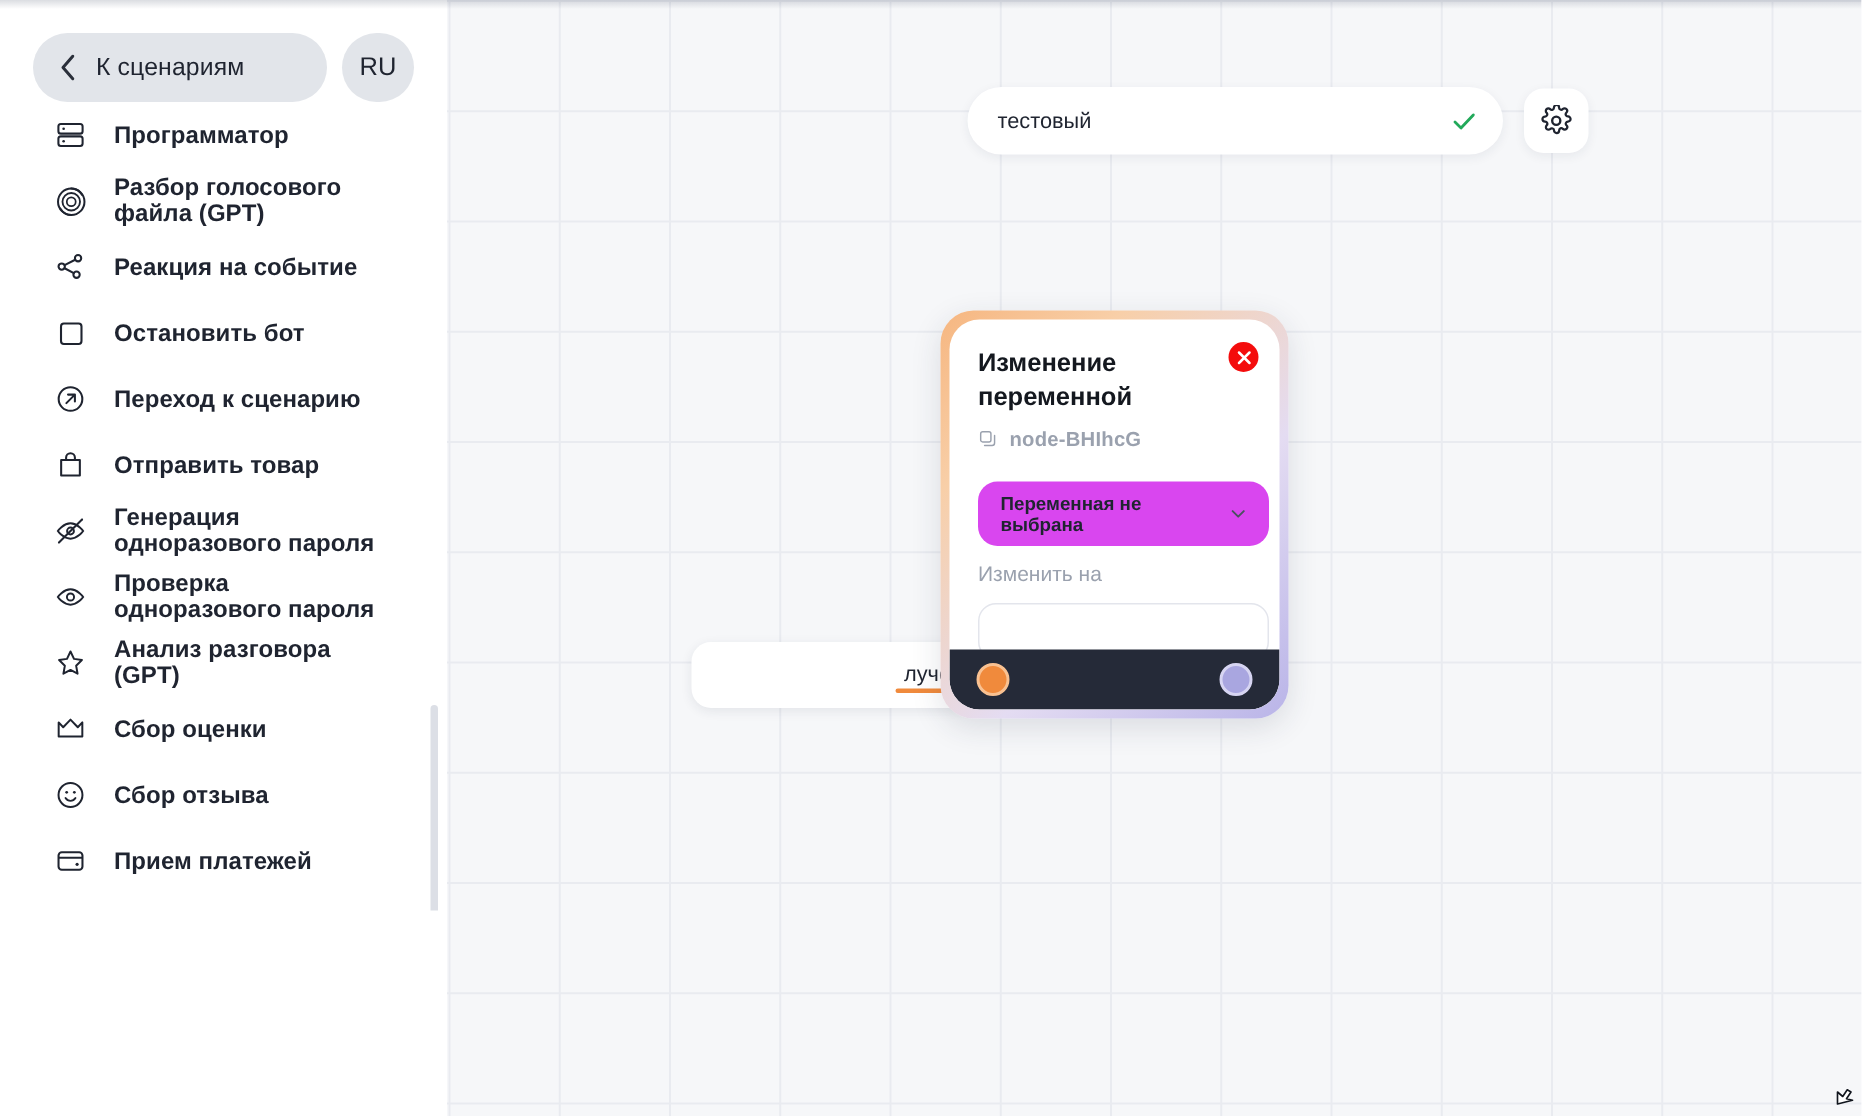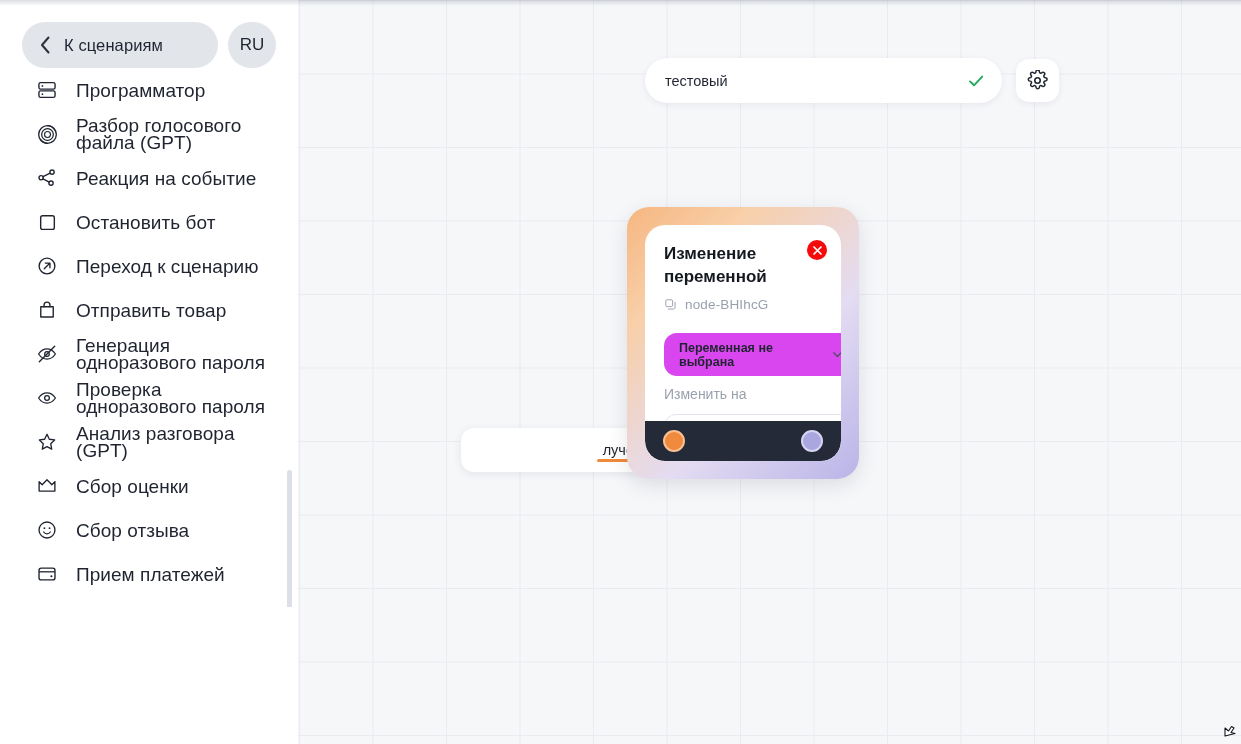--- a/index.html
+++ b/index.html
@@ -110,25 +110,26 @@
     min-height: 44px;
     cursor: pointer;
   }
   .nav-item .ic {
     flex: 0 0 26px;
     width: 26px; height: 26px;
     display: flex; align-items: center; justify-content: center;
     color: #1f2430;
   }
   .nav-item .tx {
-    font-size: 19px;
+    font-size: 16px;
     line-height: 17px;
     color: #1f2430;
     letter-spacing: .05px;
     white-space: pre-line;
+    font-weight: bold;
   }
 
   #sidebar-scrollbar {
     position: absolute;
     left: 287px; top: 470px;
     width: 5px; height: 232px;
     background: #dcdfe6;
     border-radius: 3px;
     z-index: 8;
     cursor: pointer;
@@ -212,21 +213,21 @@
     z-index: 13;
     border-radius: 2px;
   }
 
   
   #node-card {
     position: absolute;
     left: 329px; top: 207px;
     width: 232px; height: 272px;
     border-radius: 22px;
-    padding: 18px;
+    padding: 6px;
     background: linear-gradient(135deg, #f6b680 0%, #f8cfa8 24%, #e4dcf2 62%, #b9b4e8 100%);
     box-shadow: 0 6px 20px rgba(35,45,70,.13);
     z-index: 25;
   }
   #node-card-inner {
     position: relative;
     width: 100%; height: 100%;
     background: #ffffff;
     border-radius: 20px;
     overflow: hidden;
@@ -252,20 +253,21 @@
     border: none;
   }
 
   #node-id-row {
     position: absolute;
     left: 19px; top: 72px;
     display: flex;
     align-items: center;
     gap: 8px;
     cursor: pointer;
+    font-weight: bold;
   }
   #node-id-row .copy-ic { width: 13px; height: 13px; color: #9aa1ae; }
   #node-id-row .id-tx {
     font-size: 13.5px;
     color: #9aa1ae;
     letter-spacing: .15px;
   }
 
   #var-select {
     position: absolute;

